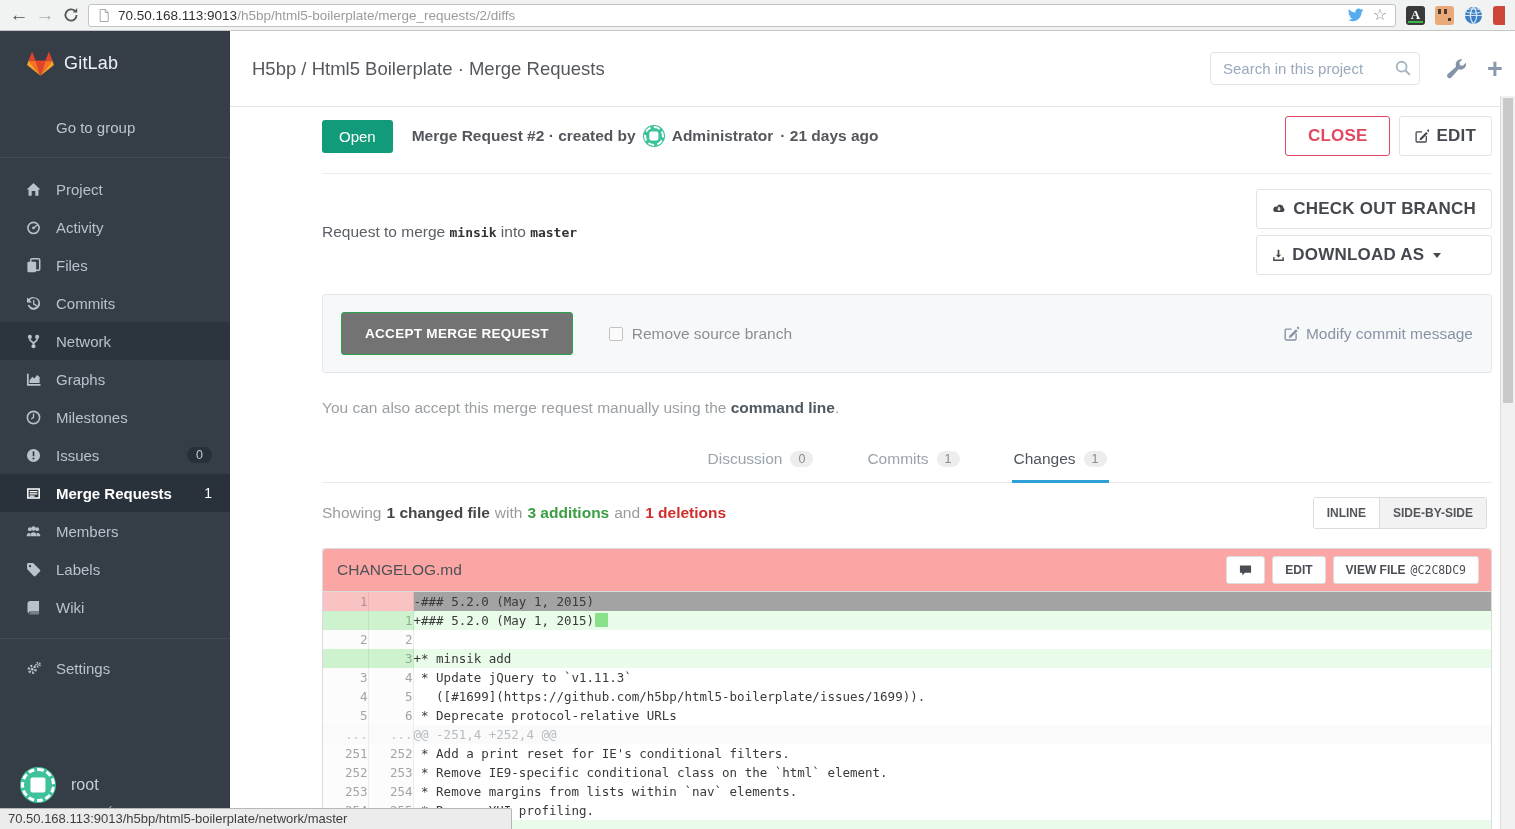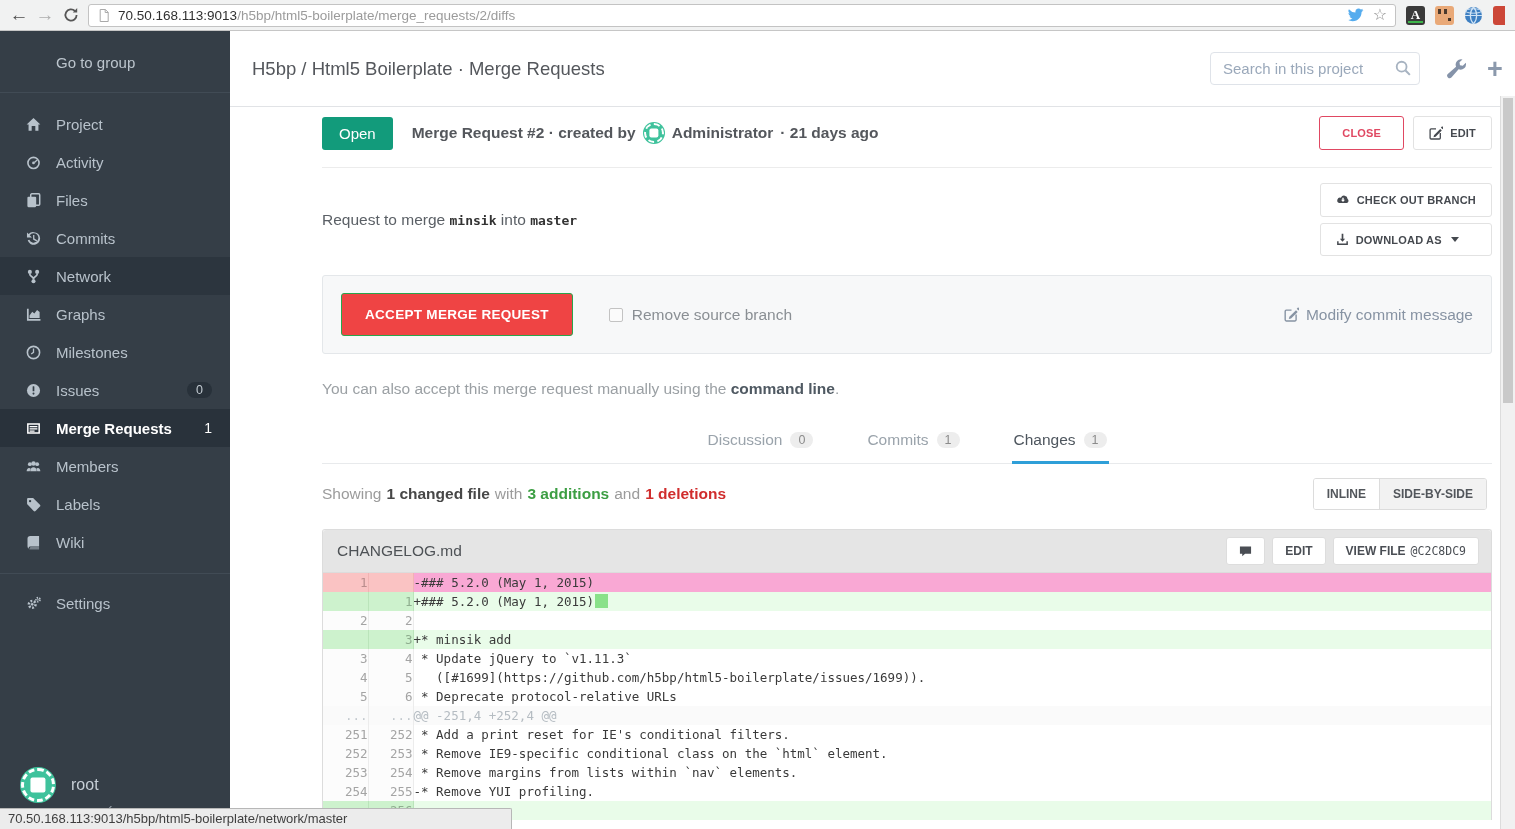--- a/index.html
+++ b/index.html
@@ -66,34 +66,34 @@
 
   
   .main { position:absolute; top:96px; left:230px; right:15px; bottom:0; background:#fff; overflow:hidden; }
   .container { margin-left:92px; width:1170px; }
 
   .state-row { display:flex; align-items:center; padding:20px 0 17px; border-bottom:1px solid #ececec; }
   .open-badge { background:#129b7b; color:#fff; font-size:15px; padding:8px 17px; border-radius:3px; margin-right:19px; }
   .mr-meta { display:flex; align-items:center; gap:7px; font-size:15.5px; font-weight:bold; color:#54575c; }
   .meta-avatar { width:22px; height:22px; }
   .state-actions { margin-left:auto; display:flex; gap:9px; }
-  .btn { background:#fff; border:1px solid #e2e2e2; border-radius:3px; font-size:11px; font-weight:bold; color:#45494f; padding:9px 15px; display:flex; align-items:center; gap:7px; cursor:pointer; white-space:nowrap; letter-spacing:.2px; }
+  .btn { background:#fff; border:1px solid #e2e2e2; border-radius:3px; font-size:17px; font-weight:bold; color:#45494f; padding:9px 15px; display:flex; align-items:center; gap:7px; cursor:pointer; white-space:nowrap; letter-spacing:.2px; }
   .btn-close { border-color:#e04862; color:#e04862; padding:9px 22px; }
 
   .title-row { padding:17px 0 20px; border-bottom:1px solid #ececec; }
   .mr-title { font-size:24px; color:#45494e; font-weight:normal; }
 
   .request-row { display:flex; align-items:center; padding:15px 0 13px; }
   .request-text { font-size:15.5px; color:#5b6066; }
   .branch { font-family:"DejaVu Sans Mono",monospace; font-size:13px; font-weight:bold; color:#333; }
   .request-actions { margin-left:auto; display:flex; gap:6px;flex-direction:column; }
   .caret-down { width:0; height:0; border-left:4px solid transparent; border-right:4px solid transparent; border-top:5px solid #45494f; margin-left:2px; }
 
   .accept-panel { margin-top:6px; background:#f7f8f9; border:1px solid #e4e7ea; border-radius:3px; padding:17px 18px; display:flex; align-items:center; }
-  .accept-btn { background:#ef4444; border:1px solid #2aa54c; color:#fff; font-size:13.5px; font-weight:bold; letter-spacing:.3px; padding:13px 23px; border-radius:3px; cursor:pointer; white-space:nowrap; }
+  .accept-btn { background:#737373; border:1px solid #2aa54c; color:#fff; font-size:13.5px; font-weight:bold; letter-spacing:.3px; padding:13px 23px; border-radius:3px; cursor:pointer; white-space:nowrap; }
   .remove-branch { display:flex; align-items:center; margin-left:36px; gap:9px; }
   .checkbox { width:14px; height:14px; border:1px solid #c3c3c3; border-radius:2px; background:#fbfbfb; }
   .remove-branch-label { font-size:15.5px; color:#8a8f94; }
   .modify-link { margin-left:auto; color:#8793a3; font-size:15.5px; display:flex; align-items:center; gap:7px; cursor:pointer; }
 
   .hint-row { padding-top:26px; font-size:15.5px; color:#9ba0a4; }
   .hint-link { color:#4f5962; font-weight:bold; cursor:pointer; }
 
   .tabs { margin-top:23px; display:flex; justify-content:center; gap:50px; border-bottom:1px solid #e8eaec; }
   .tab { display:flex; align-items:center; gap:8px; padding:10px 2px 12px; font-size:15.5px; color:#9aa3ab; border-bottom:3px solid transparent; margin-bottom:-1px; cursor:pointer; }
@@ -103,32 +103,32 @@
   .summary-row { display:flex; align-items:center; padding:14px 0 12px; font-size:15.5px; }
   .sum-gray { color:#9b9b9b; } .sum-dark { color:#474747; font-weight:bold; }
   .sum-add { color:#3c9e43; font-weight:bold; } .sum-del { color:#d02d2d; font-weight:bold; }
   .summary-row > span { margin-right:5px; }
   .view-toggle { margin-left:auto; display:flex; border:1px solid #dcdcdc; border-radius:3px; overflow:hidden; font-size:12px; font-weight:bold; color:#52565b; }
   .view-toggle .vt { padding:8px 13px; cursor:pointer; background:#f2f2f2; }
   .view-toggle .vt.active { background:#fff; }
   .view-toggle .vt + .vt { border-left:1px solid #dcdcdc; }
 
   .diff-box { margin-top:7px; border:1px solid #dcdcdc; border-bottom:none; border-radius:3px 3px 0 0; }
-  .diff-header { background:#e5e5e5; border-bottom:1px solid #dcdcdc; height:43px; display:flex; align-items:center; padding:0 12px 0 14px; border-radius:3px 3px 0 0; }
+  .diff-header { background:#fca5a5; border-bottom:1px solid #dcdcdc; height:43px; display:flex; align-items:center; padding:0 12px 0 14px; border-radius:3px 3px 0 0; }
   .file-name { font-size:15.5px; color:#4e5256; }
   .diff-actions { margin-left:auto; display:flex; gap:7px; }
   .diff-btn { background:#fff; border:1px solid #ddd; border-radius:3px; padding:6px 12px; font-size:12px; font-weight:bold; color:#4a4e54; display:flex; align-items:center; gap:5px; cursor:pointer; }
   .hash { font-family:"DejaVu Sans Mono",monospace; text-transform:uppercase; font-weight:normal; font-size:11.5px; }
 
   table.diff { width:100%; border-collapse:collapse; font-family:"DejaVu Sans Mono",monospace; font-size:12.5px; }
   table.diff td { height:19px; padding:0; }
   td.num { width:45px; min-width:45px; text-align:right; padding-right:8px; color:#a4a4a4; background:#fcfcfc; border-right:1px solid #ececec; cursor:pointer; }
   td.code { padding-left:9px; white-space:pre; color:#3a3a3a; }
   tr.removed td.num { background:#fac3c3; border-right-color:#f0b3b3; color:#b98c8c; }
-  tr.removed td.code { background:#f9a8d4; }
+  tr.removed td.code { background:#a3a3a3; }
   tr.added td.num { background:#cdf2cd; border-right-color:#bae4ba; color:#8fae8f; }
   tr.added td.code { background:#e9fce9; }
   tr.match td { background:#fafafa; color:#b5bcc2; }
   tr.match td.num { color:#c3c9ce; }
   .ws-block { display:none; width:13px; height:14px; background:#89e189; margin-left:1px; vertical-align:-2px; }
   .ws-block.show { display:inline-block; }
 
   
   .scrollbar { position:absolute; top:96px; right:0; bottom:0; width:15px; background:#f1f1f1; border-left:1px solid #dcdcdc; z-index:20; }
   .scroll-thumb { position:absolute; top:2px; left:2px; right:2px; height:305px; background:#c9c9c9; }
@@ -252,20 +252,32 @@
           <circle cx="9.5" cy="9.5" r="8.5" fill="#3d7fc2"></circle>
           <path stroke="#cfe3f5" fill="none" stroke-width="1.2" d="M1 9.5h17M9.5 1a13 13 0 0 1 0 17M9.5 1a13 13 0 0 0 0 17"></path>
           <ellipse cx="9.5" cy="5" rx="8" ry="2.2" fill="none" stroke="#cfe3f5" stroke-width="1"></ellipse>
         </svg>
     </span>
     <span class="ext ext-partial"></span>
   </div>
 </div>
 
 <aside class="sidebar">
+  <div class="logo-row">
+    <svg viewBox="0 0 36 36">
+      <polygon fill="#e24329" points="18,34.2 11.4,13.9 24.6,13.9"></polygon>
+      <polygon fill="#fc6d26" points="18,34.2 11.4,13.9 2.1,13.9"></polygon>
+      <polygon fill="#fc6d26" points="18,34.2 24.6,13.9 33.9,13.9"></polygon>
+      <polygon fill="#fca326" points="2.1,13.9 0.1,20.1 18,34.2"></polygon>
+      <polygon fill="#fca326" points="33.9,13.9 35.9,20.1 18,34.2"></polygon>
+      <polygon fill="#e24329" points="2.1,13.9 6.8,1.9 11.4,13.9"></polygon>
+      <polygon fill="#e24329" points="33.9,13.9 29.2,1.9 24.6,13.9"></polygon>
+    </svg>
+    <span class="logo-text">GitLab</span>
+  </div>
   <div class="goto-group">Go to group</div>
   <div class="sb-divider"></div>
   <nav class="sb-nav">
       <div class="sb-item">
     <svg class="sb-icon">
           <use href="#sym-home-icon" xlink:href="#sym-home-icon"></use>
         </svg>
     <span class="sb-label">Project</span>
 
   </div>

